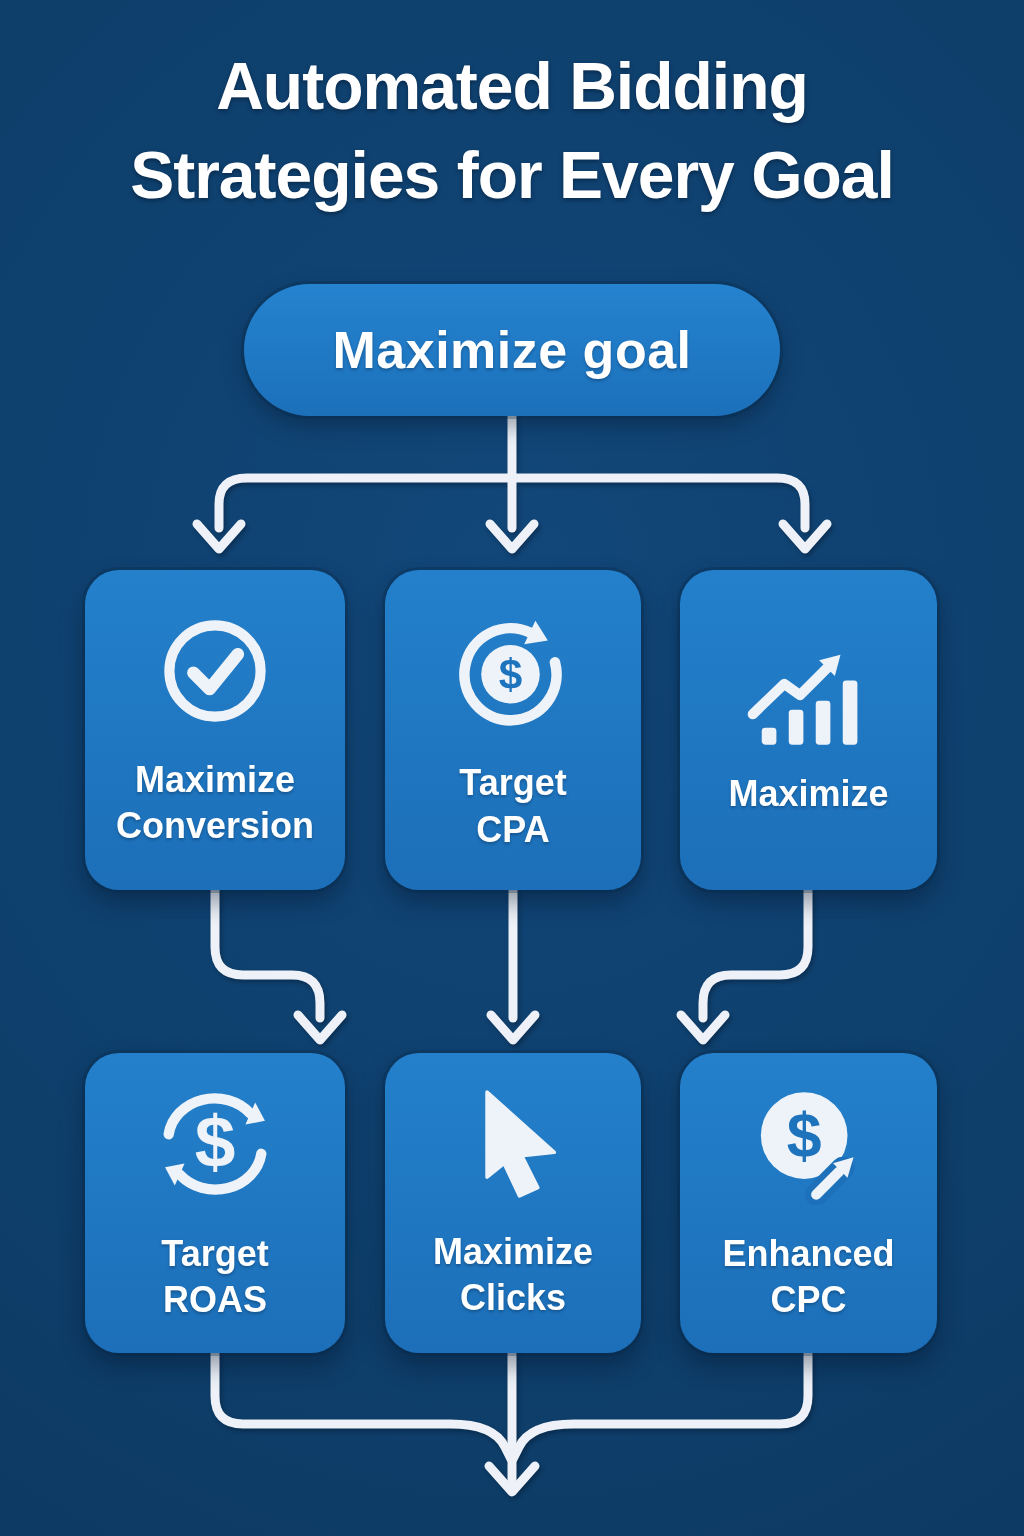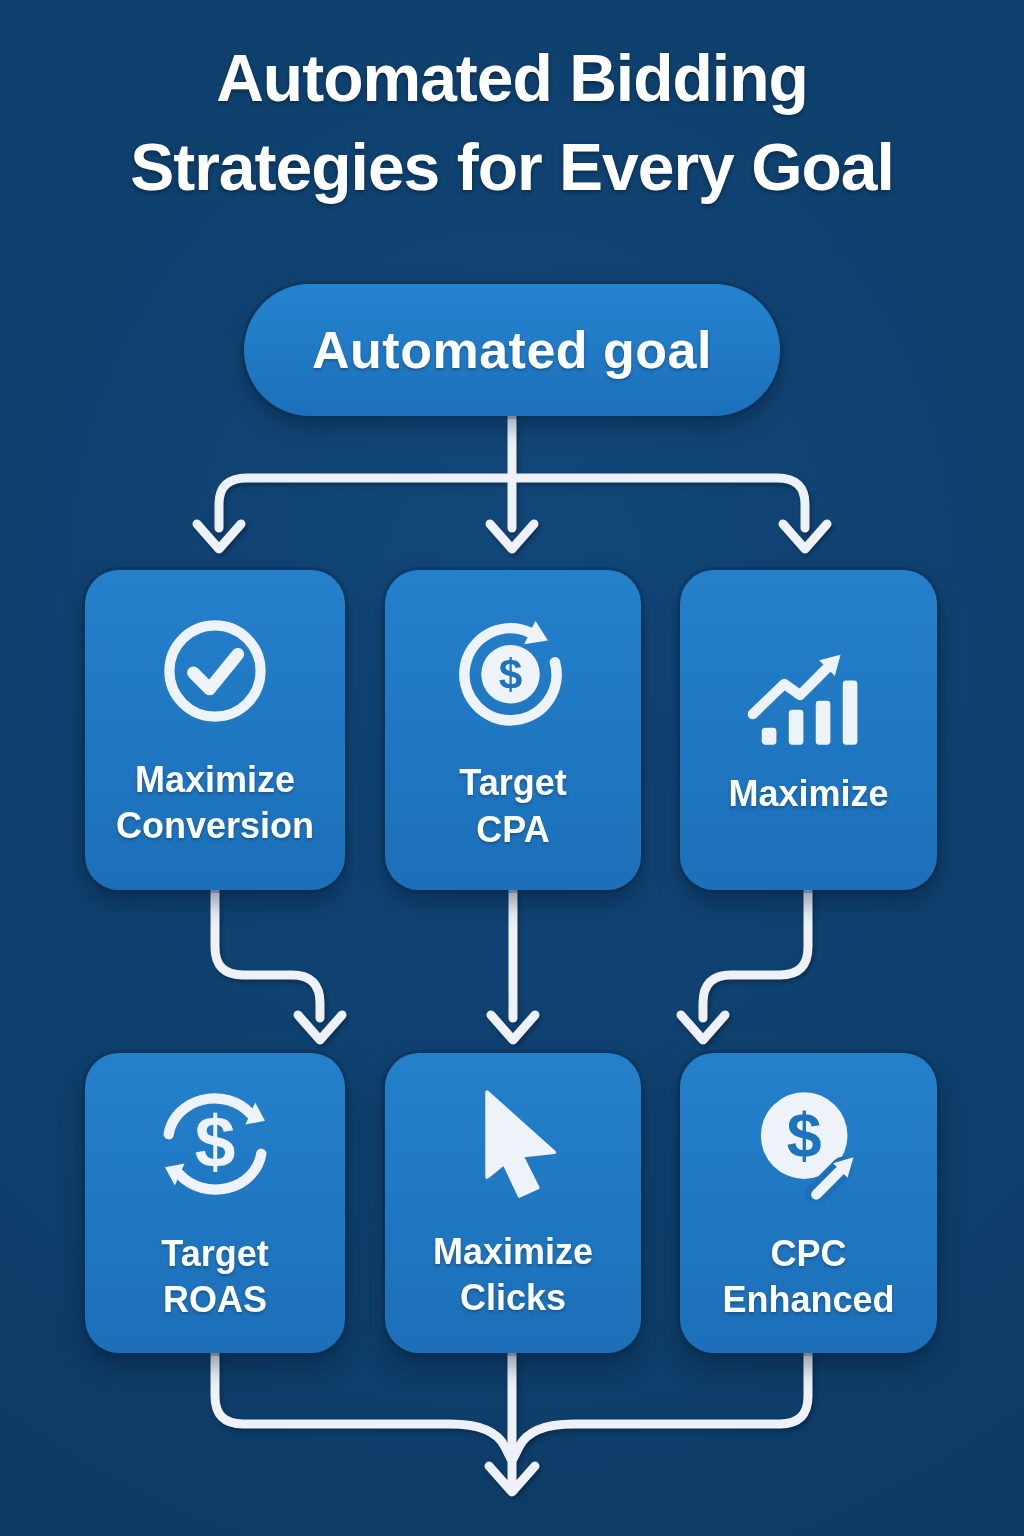--- a/index.html
+++ b/index.html
@@ -2,21 +2,21 @@
 <html><head>
 <meta charset="utf-8">
 <style>
   html,body{margin:0;padding:0;background:#09304f;}
   .canvas{
     position:relative;width:1024px;height:1536px;overflow:hidden;
     font-family:"Liberation Sans","DejaVu Sans",sans-serif;
     background:radial-gradient(135% 100% at 50% 38%, #12477a 0%, #0e3f6b 48%, #0b345b 100%);
   }
   .title{
-    position:absolute;left:0;right:0;top:30px;margin:4px;text-align:center;
+    position:absolute;left:0;right:0;top:30px;margin:12px;text-align:center;
     color:#ffffff;font-weight:bold;font-size:66px;line-height:1.35;letter-spacing:-1px;
     text-shadow:0 2px 4px rgba(4,22,44,.55);
   }
   .pill{
     position:absolute;left:244px;top:284px;width:536px;height:132px;border-radius:66px;
     background:linear-gradient(180deg,#2583cf 0%,#1c70ba 100%);
     display:flex;align-items:center;justify-content:center;
     color:#fff;font-size:52px;font-weight:bold;letter-spacing:.5px;
     box-shadow:0 0 0 3px rgba(8,38,68,.28),0 10px 22px rgba(4,20,42,.38);
     text-shadow:0 2px 3px rgba(9,45,80,.4);
@@ -75,21 +75,21 @@
 
     <g>
       <path d="M215 1353 V1396 Q215 1424 243 1424 H450 Q494 1424 505 1447 L511 1459"></path>
       <path d="M808 1353 V1396 Q808 1424 780 1424 H574 Q530 1424 519 1447 L513 1459"></path>
       <path d="M512 1353 V1486"></path>
       <path d="M489 1466 L512 1492 L535 1466"></path>
     </g>
   </svg>
 
   <div class="pill">
-    <span>Automated goal</span>
+    <span>Maximize goal</span>
   </div>
 
   <div class="node r1 c1">
     <svg class="icon" width="120" height="120" viewBox="0 0 100 100">
       <circle cx="50" cy="50" r="38" fill="none" stroke="#eef3f9" stroke-width="8.5"></circle>
       <path d="M32 51.5 L45.5 65 L69 36" fill="none" stroke="#eef3f9" stroke-width="10.5" stroke-linecap="round" stroke-linejoin="round"></path>
     </svg>
     <div class="label">
       <div>Maximize</div>
       <div>Conversion</div>
@@ -149,18 +149,18 @@
 
   <div class="node r2 c3">
     <svg class="icon" width="130" height="122" viewBox="0 0 108 100">
       <circle cx="50" cy="43" r="36" fill="#eef3f9"></circle>
       <text x="50" y="61" text-anchor="middle" font-size="52" font-weight="bold" fill="#1e73bd">$</text>
       <path d="M60 92 L82 70" stroke="#1d71ba" stroke-width="19" fill="none" stroke-linecap="round"></path>
       <path d="M60 92 L79 73" stroke="#eef3f9" stroke-width="8.5" fill="none" stroke-linecap="round"></path>
       <polygon points="91,61 86,78 74,66" fill="#eef3f9"></polygon>
     </svg>
     <div class="label">
+      <div>Enhanced</div>
       <div>CPC</div>
-      <div>Enhanced</div>
     </div>
   </div>
 
 </div>
 
 </body></html>

